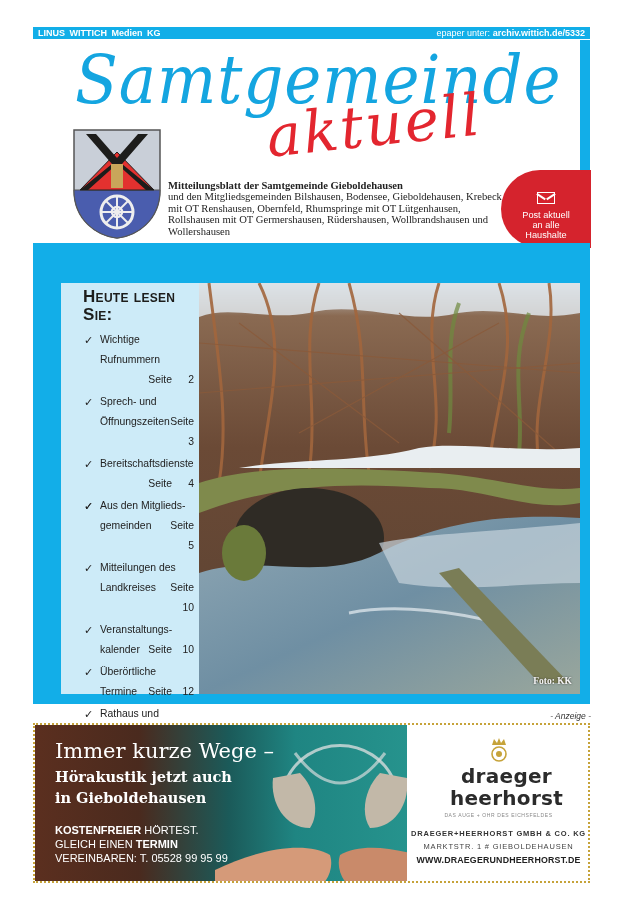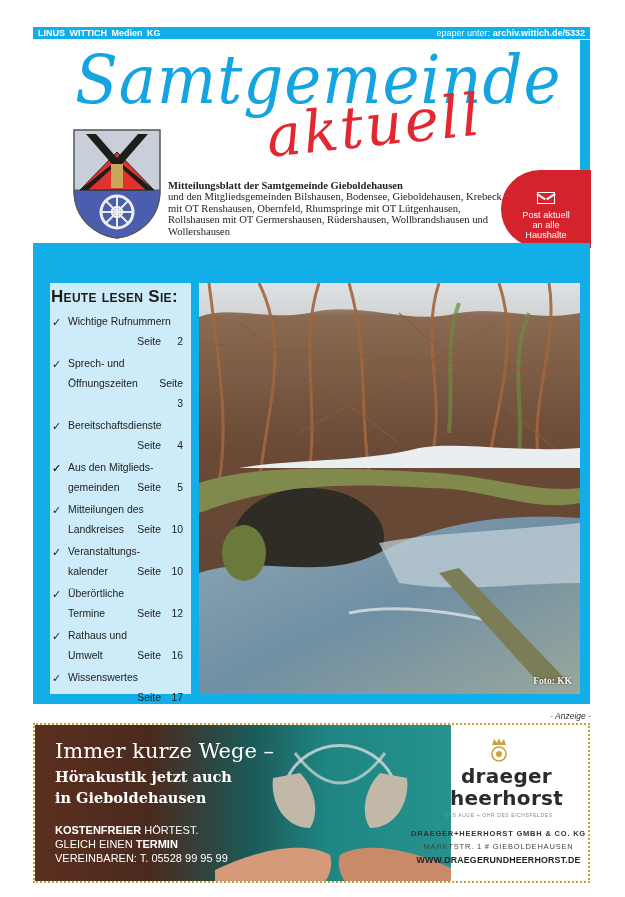--- a/index.html
+++ b/index.html
@@ -25,42 +25,42 @@
   .post-badge { position: absolute; left: 468px; top: 130px; width: 90px; height: 78px; background: #d5232d; border-radius: 45px 0 0 45px; color: #fff; text-align: center; font-size: 9.2px; line-height: 10px; padding-top: 22px; }
   .post-badge .env { width: 18px; height: 12px; margin: 0 auto 6px; border: 1.5px solid #fff; position: relative; }
   .post-badge .env::before, .post-badge .env::after { content: ""; position: absolute; top: 0; width: 10px; height: 1.5px; background: #fff; }
   .post-badge .env::before { left: -1px; transform-origin: left; transform: rotate(33deg); }
   .post-badge .env::after { right: -1px; transform-origin: right; transform: rotate(-33deg); }
 
   
   .panel { position: absolute; left: 33px; top: 243px; width: 557px; height: 461px; background: #12aee8; }
   .infobar { position: absolute; left: 1px; top: 13px; width: 555px; height: 13px; background: #fff; font-size: 8.5px; line-height: 13px; display: flex; justify-content: space-between; padding: 0 4px 0 2px; color: #222; }
 
-  .toc { position: absolute; left: 17px; top: 40px; width: 141px; height: 411px; background: #cdebf8; padding: 5px 8px 0 1px; }
+  .toc { position: absolute; left: 28px; top: 40px; width: 141px; height: 411px; background: #cdebf8; padding: 5px 8px 0 22px; }
   .toc h2 { font-size: 17px; font-weight: bold; font-variant: small-caps; letter-spacing: 0.3px; color: #1d1d1b; line-height: 18px; margin-bottom: 6px; font-family: "Liberation Sans", sans-serif; }
   .toc ul { list-style: none; }
   .toc li { position: relative; padding-left: 17px; font-size: 10.4px; line-height: 20px; color: #222; margin-bottom: 0px; }
   .toc li .check { position: absolute; left: 1px; top: 0; font-size: 11px; }
   .toc li .row { display: flex; justify-content: space-between; }
   .toc li .pg { text-align: right; }
   .toc li .pg span.n { display: inline-block; min-width: 16px; text-align: right; margin-left: 6px; }
   .toc li { margin-bottom: 2px; }
 
   .photo { position: absolute; left: 166px; top: 40px; width: 381px; height: 411px; overflow: hidden;
     background:
       linear-gradient(180deg, rgba(0,0,0,0) 0%, rgba(0,0,0,0) 100%);
   }
   .photo svg { display: block; }
   .photo .credit { position: absolute; right: 8px; bottom: 8px; font-family: "Liberation Serif", serif; font-weight: bold; font-size: 9.5px; color: #f3f3f3; text-shadow: 0 0 2px #333; margin-top: 20px; }
 
   .anzeige { position: absolute; right: 34px; top: 711px; font-size: 8.5px; font-style: italic; color: #333; }
 
   
   .ad { position: absolute; left: 33px; top: 723px; width: 557px; height: 160px; border: 2px dotted #c6a33a; background: #fff; overflow: hidden; }
-  .ad .left { position: absolute; left: 0; top: 0; width: 416px; height: 156px;
+  .ad .left { position: absolute; left: 0; top: 0; width: 372px; height: 156px;
     background: linear-gradient(90deg, #5b2f1f 0%, #4a2a1e 28%, #1b5a59 52%, #1f8582 70%, #26938d 100%); overflow: hidden; }
   .ad .left .hands { position: absolute; left: 180px; top: 85px; width: 240px; height: 90px; }
   .ad .left .aid { position: absolute; left: 230px; top: 8px; width: 150px; height: 100px; }
   .ad .headline { position: absolute; left: 20px; top: 14px; color: #fff; font-family: "DejaVu Serif", serif; font-size: 21px; line-height: 24px; }
   .ad .sub { position: absolute; left: 20px; top: 41px; color: #fff; font-family: "DejaVu Serif", serif; font-weight: bold; font-size: 14.5px; line-height: 21px; }
   .ad .cta { position: absolute; left: 20px; top: 98px; color: #fff; font-size: 11px; line-height: 14px; }
   .ad .cta b { font-weight: bold; }
 
   .ad .right { position: absolute; left: 372px; top: 0; width: 183px; height: 156px; text-align: center; }
   .ad .crown { position: absolute; left: 82px; top: 12px; width: 20px; height: 26px; }

